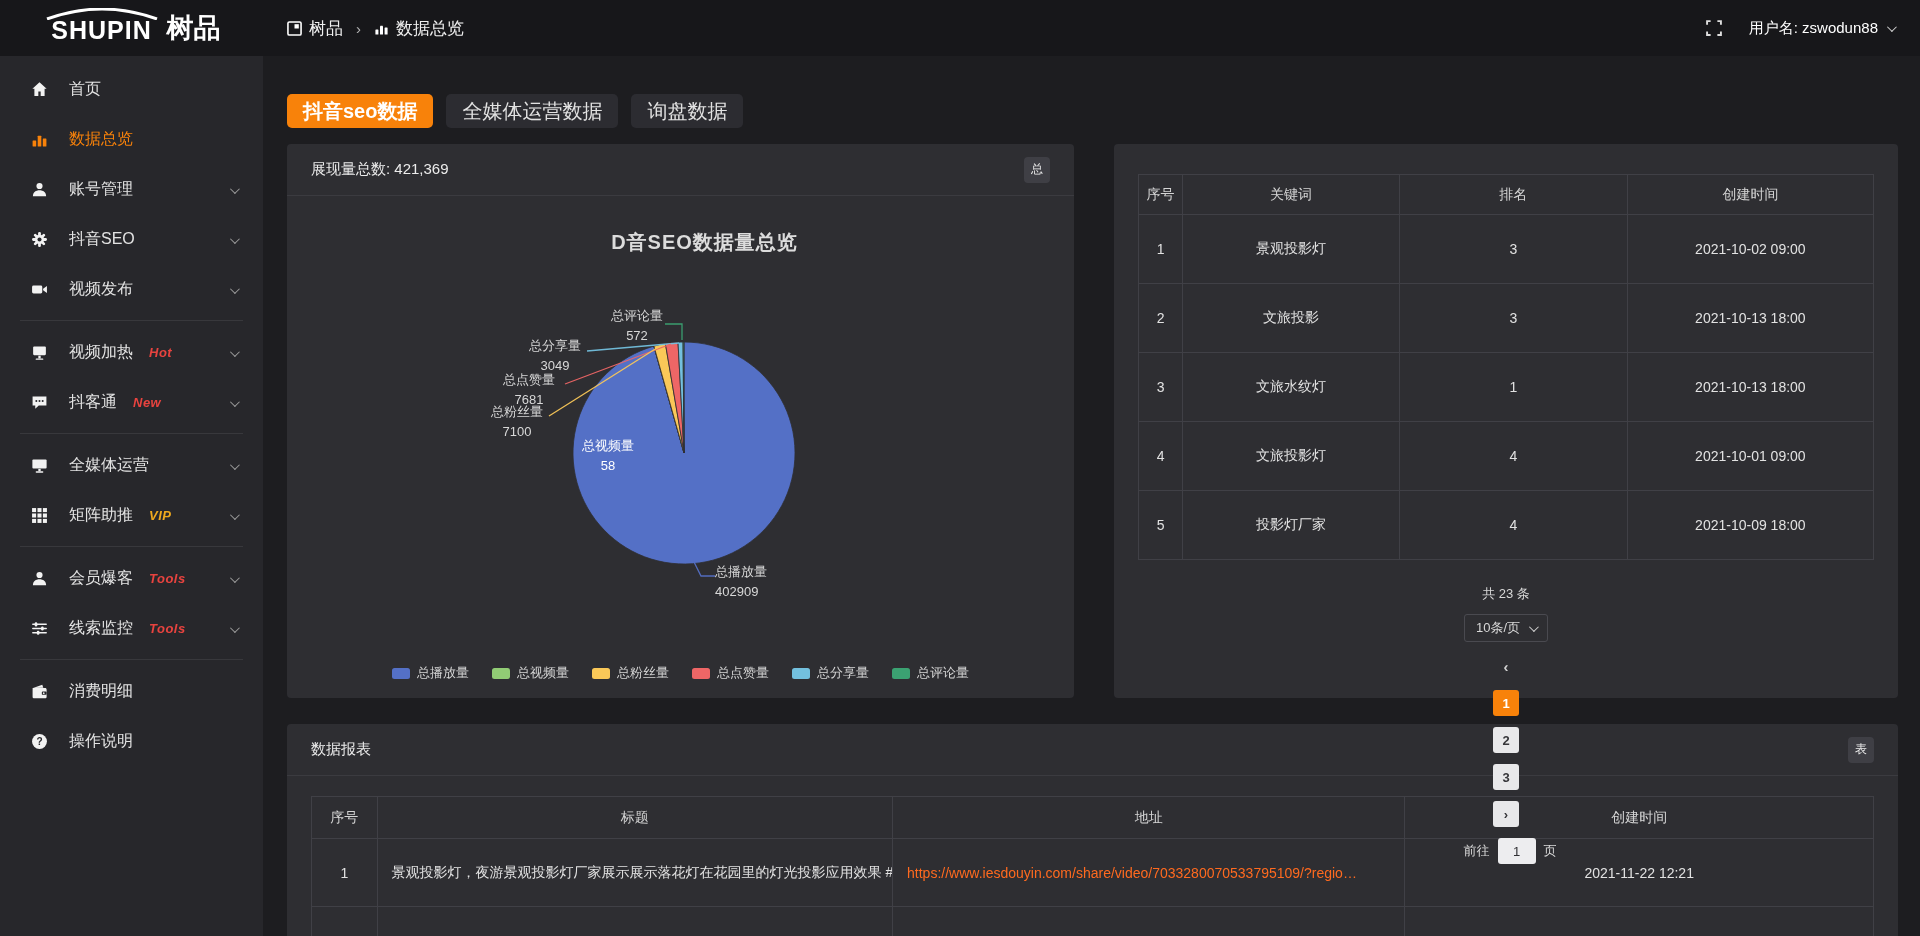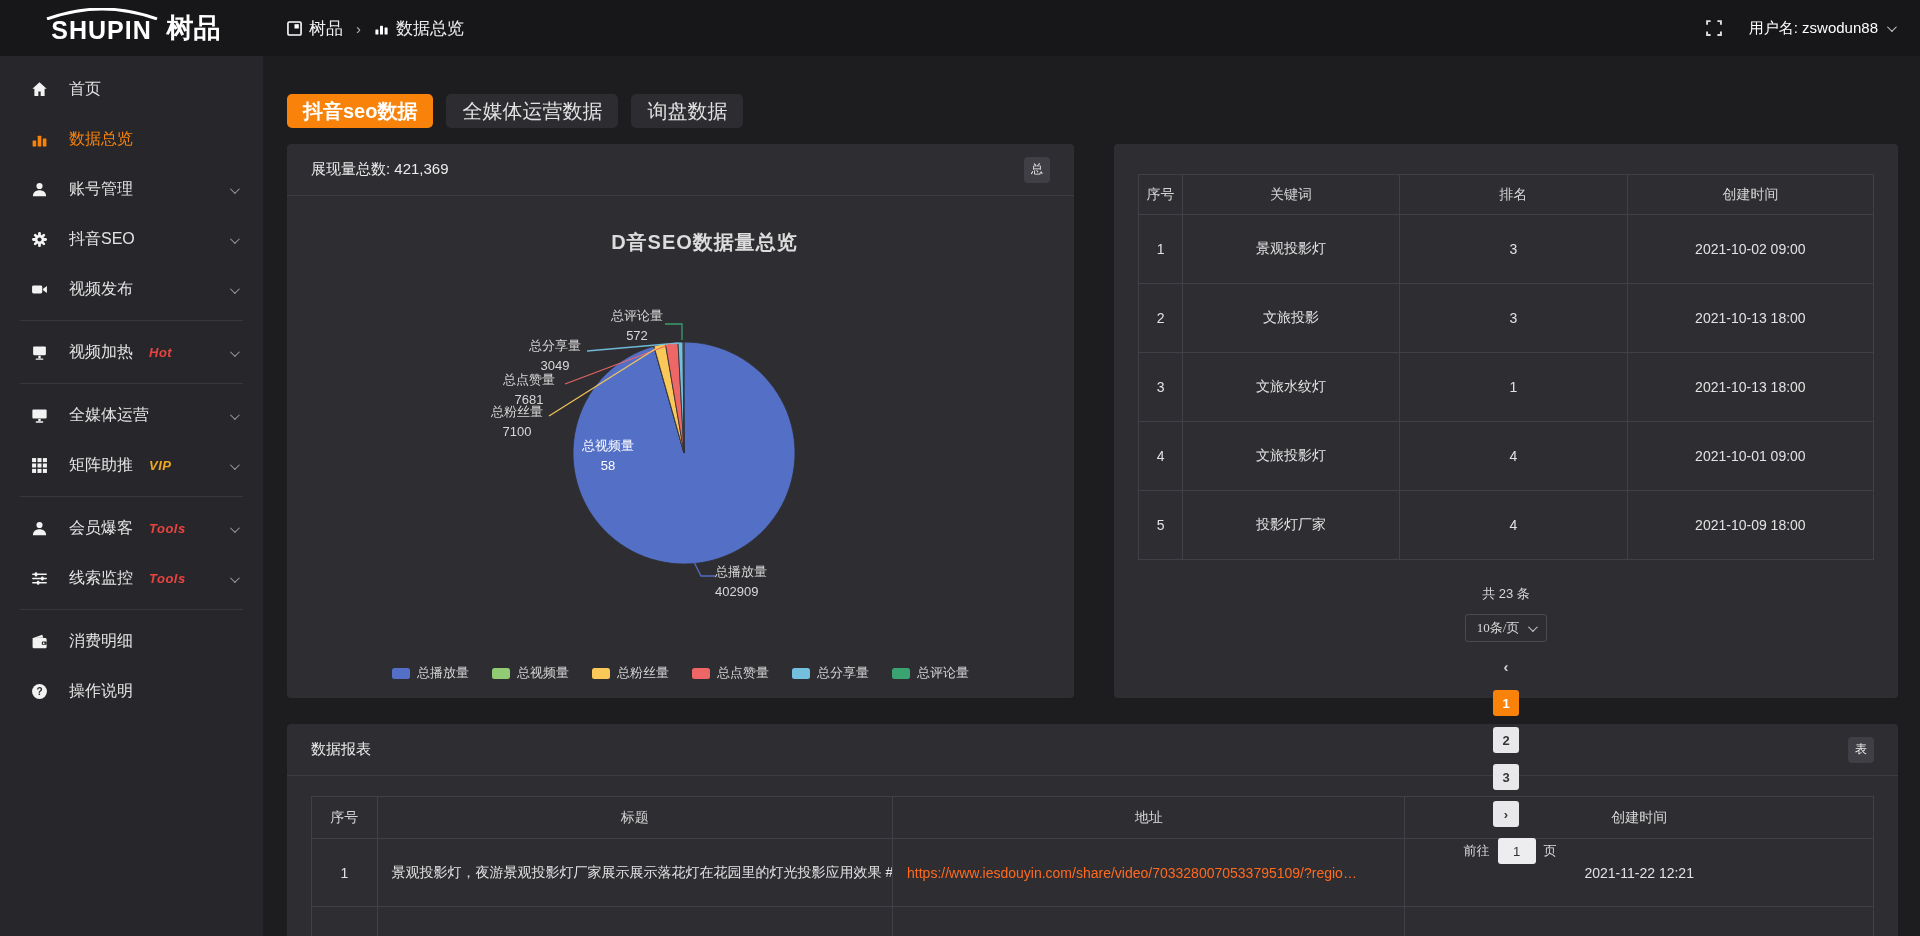--- a/index.html
+++ b/index.html
@@ -76,21 +76,21 @@
   .rank-panel { flex:1; height:554px; }
   table { border-collapse:collapse; table-layout:fixed; }
   .rank-table { width:calc(100% - 48px); margin:30px 24px 0; }
   .rank-table th, .rank-table td { border:1px solid #404046; text-align:center; font-weight:normal; }
   .rank-table th { height:40px; font-size:14px; color:#d5d5d5; }
   .rank-table td { height:69px; font-size:14px; color:#e2e2e2; }
 
   .pagination { margin-top:25px; display:flex; justify-content:center; align-items:center; gap:11px;
     font-size:13px; color:#d8d8d8;flex-direction:column; }
   .page-size { height:28px; padding:0 11px; border:1px solid #4a4a50; border-radius:3px;
-    display:flex; align-items:center; gap:9px; font-size:13px; color:#d8d8d8; cursor:pointer;font-family:Liberation Serif, serif; }
+    display:flex; align-items:center; gap:9px; font-size:13px; color:#d8d8d8; cursor:pointer; }
   .pg-btn { min-width:26px; height:26px; border-radius:3px; background:#e8e8ea; color:#36363a;
     display:flex; align-items:center; justify-content:center; font-size:13px; font-weight:bold; cursor:pointer; }
   .pg-btn.current { background:#f8820a; color:#fff; }
   .pg-arrow-prev { background:none; color:#cfcfcf; font-size:15px; }
   .goto-group { display:flex; align-items:center; gap:8px; margin-left:8px; }
   .goto-input { width:38px; height:26px; background:#ededef; color:#303034; border:none; border-radius:3px;
     text-align:center; font-size:13px; font-family:inherit; }
 
   
   .report-panel { margin-top:26px; height:400px; }
@@ -207,20 +207,33 @@
   <div class="s-item">
     <span class="s-icon">
         <svg viewBox="0 0 16 16">
           <rect x="2" y="2.3" width="12" height="8.2" rx="1"></rect>
           <rect x="6.9" y="11" width="2.2" height="2.6"></rect>
           <rect x="4.4" y="13.6" width="7.2" height="1.3" rx=".6"></rect>
         </svg>
       </span>
     <span class="s-label">视频加热</span>
     <span class="s-badge red">Hot</span>
+    <span class="s-chev"><span class="chev"></span></span>
+  </div>
+  <div class="s-item">
+    <span class="s-icon">
+        <svg viewBox="0 0 16 16">
+          <path d="M1.5 2.3h13v8.6H7.3L4 13.9v-3H1.5z"></path>
+          <circle cx="5" cy="6.6" r=".95" fill="#27272b"></circle>
+          <circle cx="8" cy="6.6" r=".95" fill="#27272b"></circle>
+          <circle cx="11" cy="6.6" r=".95" fill="#27272b"></circle>
+        </svg>
+      </span>
+    <span class="s-label">抖客通</span>
+    <span class="s-badge red">New</span>
     <span class="s-chev"><span class="chev"></span></span>
   </div>
 
   <div class="s-divider"></div>
 
   <div class="s-item">
     <span class="s-icon">
         <svg viewBox="0 0 16 16">
           <rect x="1.3" y="2.3" width="13.4" height="8.6" rx="1"></rect>
           <rect x="6.9" y="11.2" width="2.2" height="2.2"></rect>

